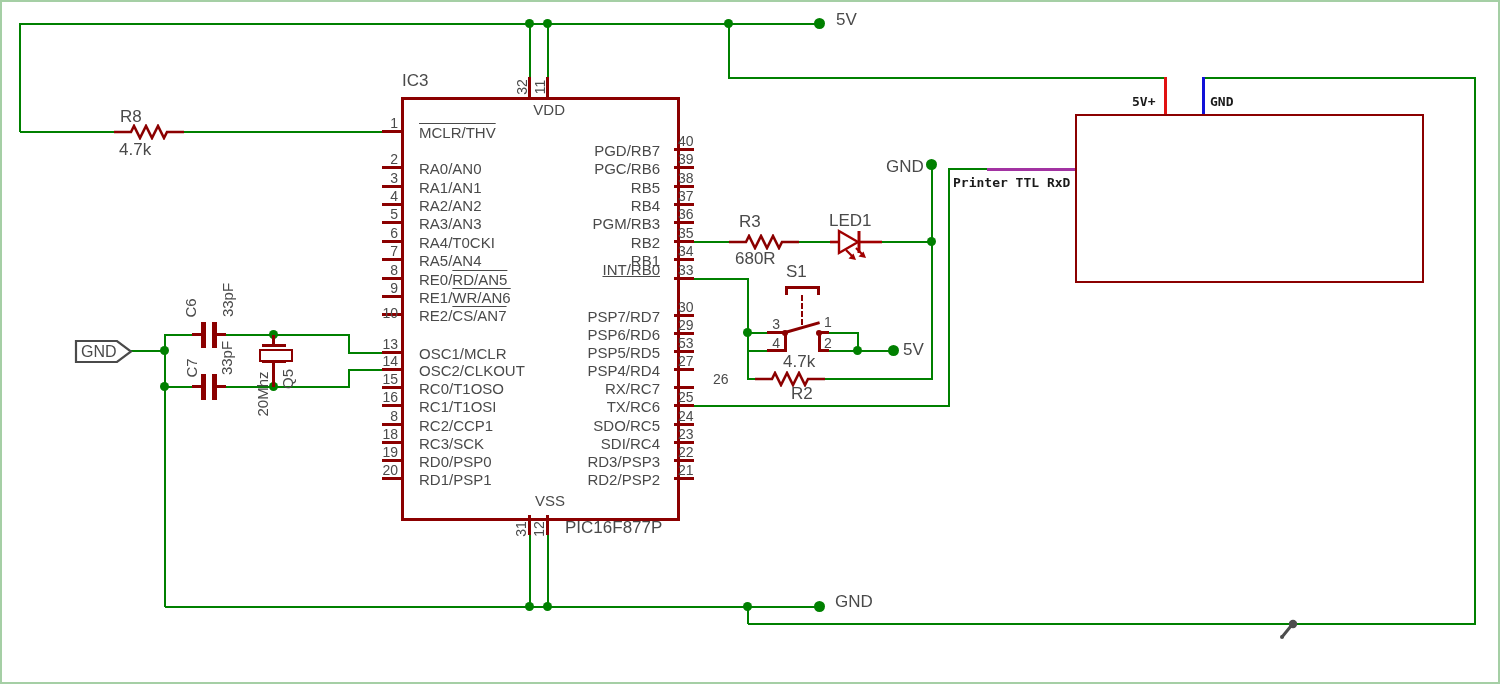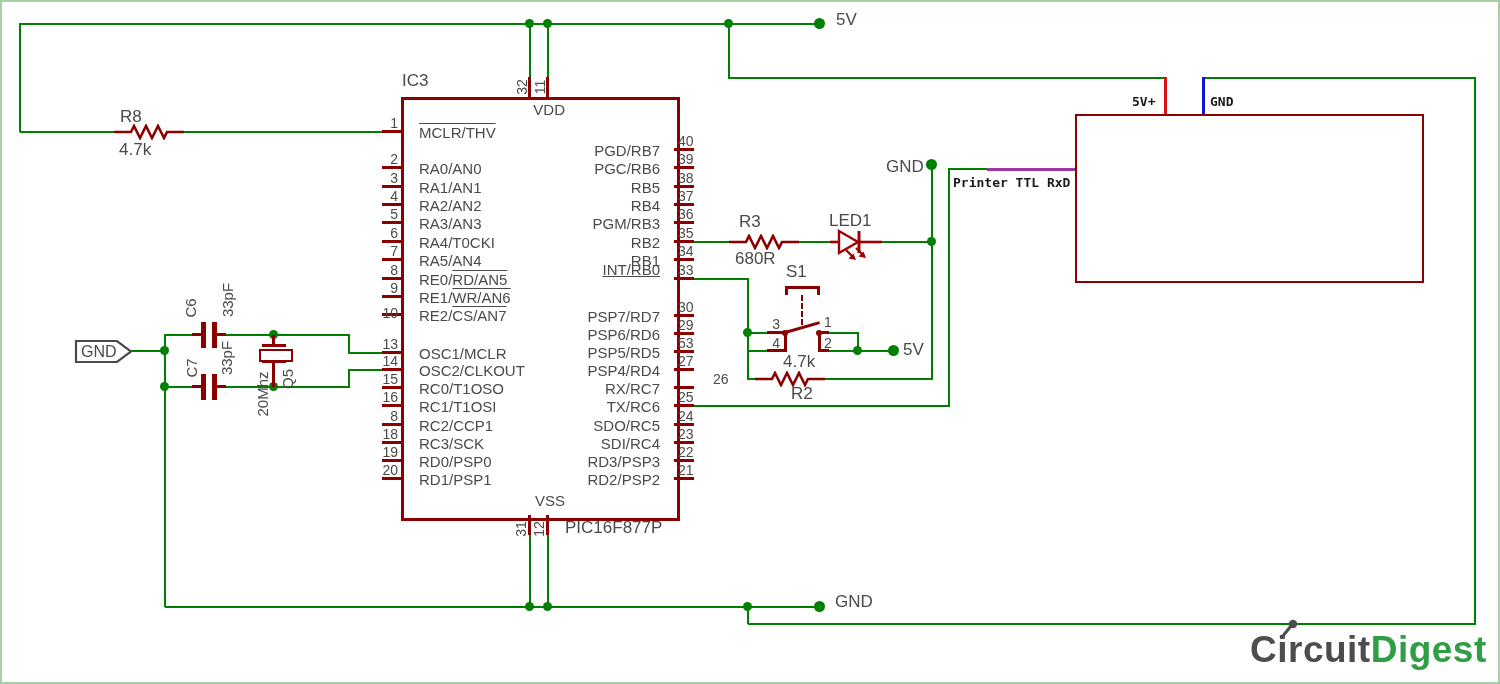--- a/index.html
+++ b/index.html
@@ -321,22 +321,19 @@
   <svg class="e" style="left:753px;top:369px;" width="70" height="16" viewBox="0 0 70 16">
     <polyline points="0,8 17,8 20,2 26,14 32,2 38,14 44,2 50,14 53,8 70,8" fill="none" stroke="#8b0000" stroke-width="2.6"></polyline>
   </svg>
   <div class="e t" style="left:781px;top:352px;">4.7k</div>
   <div class="e t" style="left:789px;top:384px;">R2</div>
 
   <div class="e prbox" style="left:1073px;top:112px;width:345px;height:165px;"></div>
   <div class="e t mono" style="left:1130px;top:93px;">5V+</div>
   <div class="e t mono" style="left:1208px;top:93px;">GND</div>
 
-  <div class="e logo" style="left:1248px;top:628px;">
-    <span class="g1">Circuit</span><span class="g2">Digest</span>
-  </div>
   <svg class="e" style="left:1276px;top:617px;" width="22" height="22" viewBox="0 0 22 22">
     <line x1="4" y1="18" x2="13" y2="7" stroke="#4d4d4d" stroke-width="3"></line>
     <circle cx="15" cy="5" r="4.2" fill="#4d4d4d"></circle>
     <circle cx="4" cy="18" r="2" fill="#4d4d4d"></circle>
   </svg>
 
 </div>
 
 </body></html>

